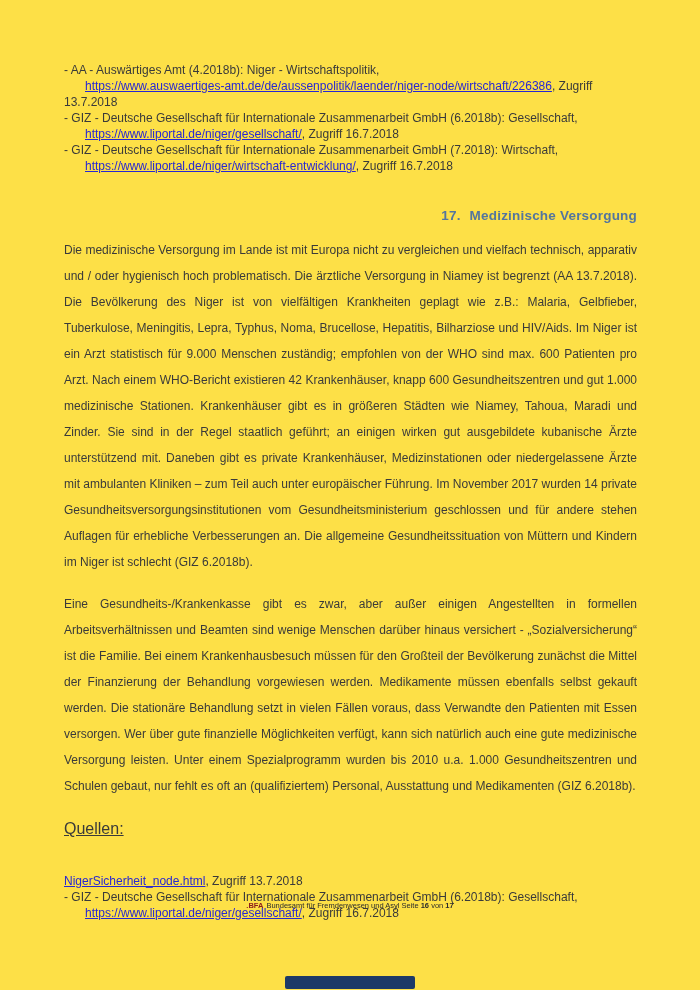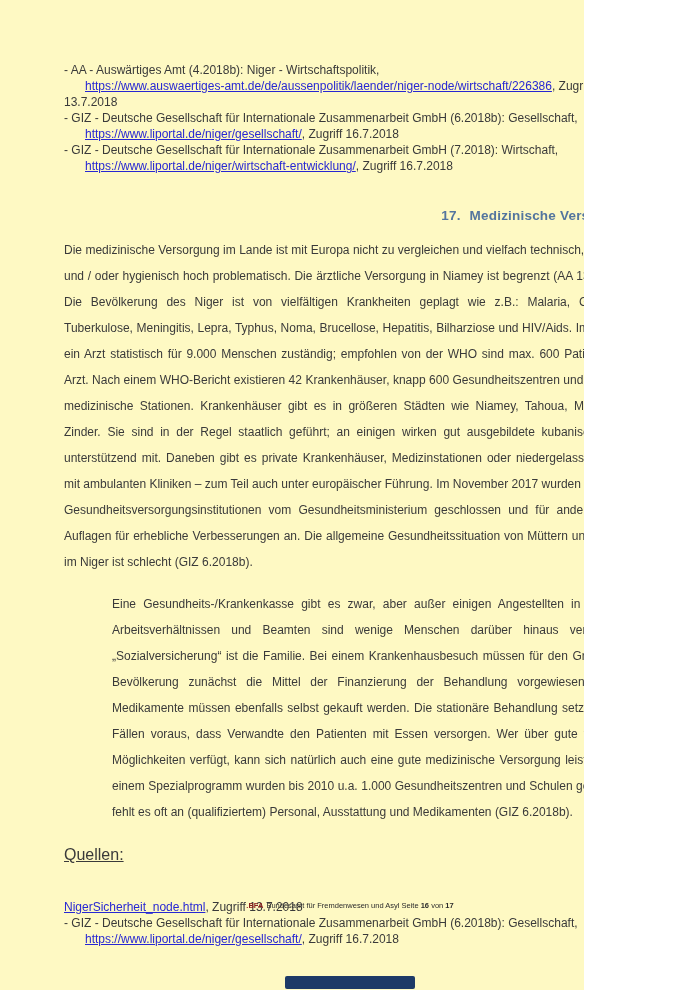--- a/index.html
+++ b/index.html
@@ -1,19 +1,19 @@
 <!DOCTYPE html>
 <html><head>
 <meta charset="utf-8">
 <style>
   html,body { margin:0; padding:0; background:#ffffff; }
   .page {
     position:relative;
-    width:584px; height:990px;
-    background:#fef9c3;
+    width:700px; height:990px;
+    background:#fde047;
     font-family:"Liberation Sans","DejaVu Sans",sans-serif;
     color:#3a3a3a;
     overflow:hidden;
   }
   .content {
     position:absolute;
     left:64px; top:62px;
     width:573px;
   }
   .src-list { font-size:12px; line-height:16px; color:#3a3a3a; }
@@ -33,21 +33,21 @@
     text-align:right;
   }
   .heading .num { margin-right:9px; }
   .para {
     margin:14px 0 0 0;
     font-size:12px;
     line-height:26px;
     text-align:justify;
     color:#3a3a3a;
   }
-  .para + .para { margin-top:16px;margin-left:48px; }
+  .para + .para { margin-top:16px; }
   .quellen {
     margin:22px 0 4px 0;
     font-size:16px;
     line-height:16px;
     text-decoration:underline;
   }
   .footer {
     position:absolute;
     left:0; top:901px;
     width:700px;

